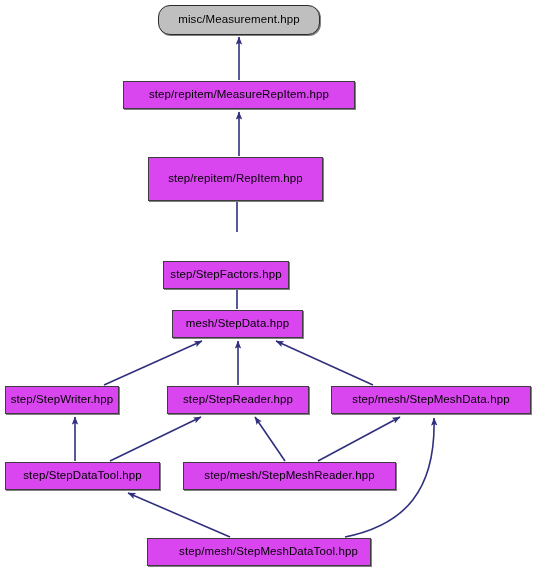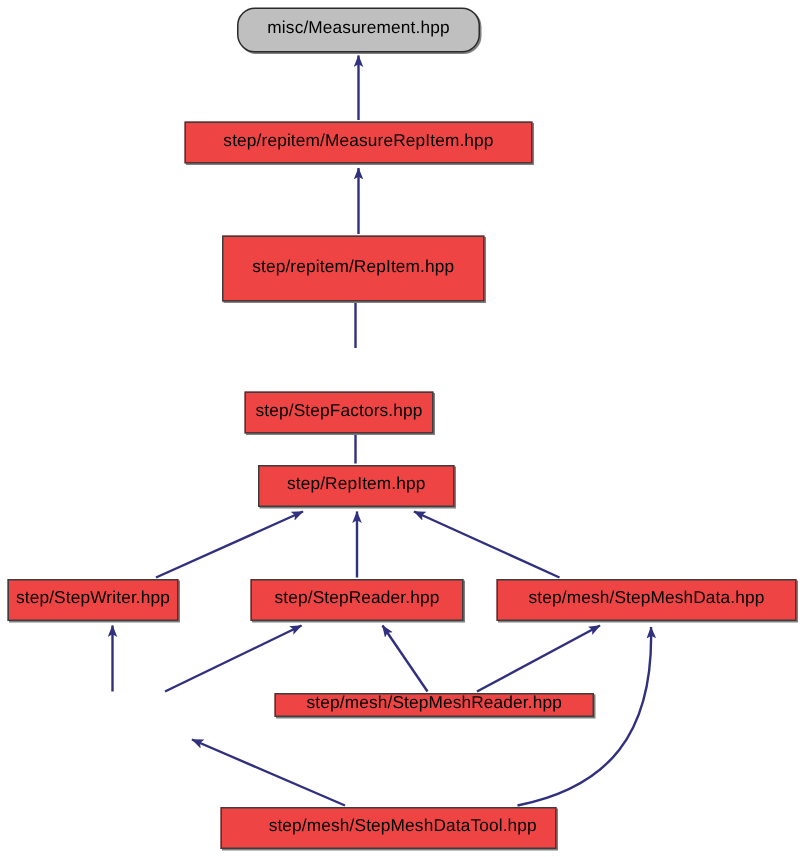--- a/index.html
+++ b/index.html
@@ -19,21 +19,21 @@
     position: absolute;
     left: 0;
     top: 0;
     width: 537px;
     height: 571px;
   }
   .node {
     position: absolute;
     box-sizing: border-box;
     border: 1px solid #3d3d3d;
-    background: #ef4444;
+    background: #d946ef;
     color: #000000;
     font-size: 11.5px;
     line-height: 1;
     display: flex;
     align-items: center;
     justify-content: center;
     white-space: nowrap;
     letter-spacing: 0.1px;
     box-shadow: 1px 1px 0 0 #808080;
   }
@@ -97,37 +97,40 @@
 
   <div class="node" style="left:148px; top:157px; width:175px; height:44px;">
     <span class="node-label">step/repitem/RepItem.hpp</span>
   </div>
 
   <div class="node" style="left:163px; top:233px; width:126px; height:28px;margin-top:28px;">
     <span class="node-label">step/StepFactors.hpp</span>
   </div>
 
   <div class="node" style="left:172px; top:310px; width:131px; height:28px;">
-    <span class="node-label">step/RepItem.hpp</span>
+    <span class="node-label">mesh/StepData.hpp</span>
   </div>
 
   <div class="node" style="left:5px; top:386px; width:114px; height:28px;">
     <span class="node-label">step/StepWriter.hpp</span>
   </div>
 
   <div class="node" style="left:167px; top:386px; width:142px; height:28px;text-align:center;">
     <span class="node-label">step/StepReader.hpp</span>
   </div>
 
   <div class="node" style="left:331px; top:386px; width:200px; height:28px;">
     <span class="node-label">step/mesh/StepMeshData.hpp</span>
   </div>
 
+  <div class="node" style="left:5px; top:462px; width:155px; height:28px;">
+    <span class="node-label">step/StepDataTool.hpp</span>
+  </div>
 
-  <div class="node" style="left:183px; top:462px; width:213px; height:16px;">
+  <div class="node" style="left:183px; top:462px; width:213px; height:28px;">
     <span class="node-label">step/mesh/StepMeshReader.hpp</span>
   </div>
 
   <div class="node" style="left:147px; top:538px; width:224px; height:28px;padding-left:19px;">
     <span class="node-label">step/mesh/StepMeshDataTool.hpp</span>
   </div>
 
 </div>
 
 </body></html>

